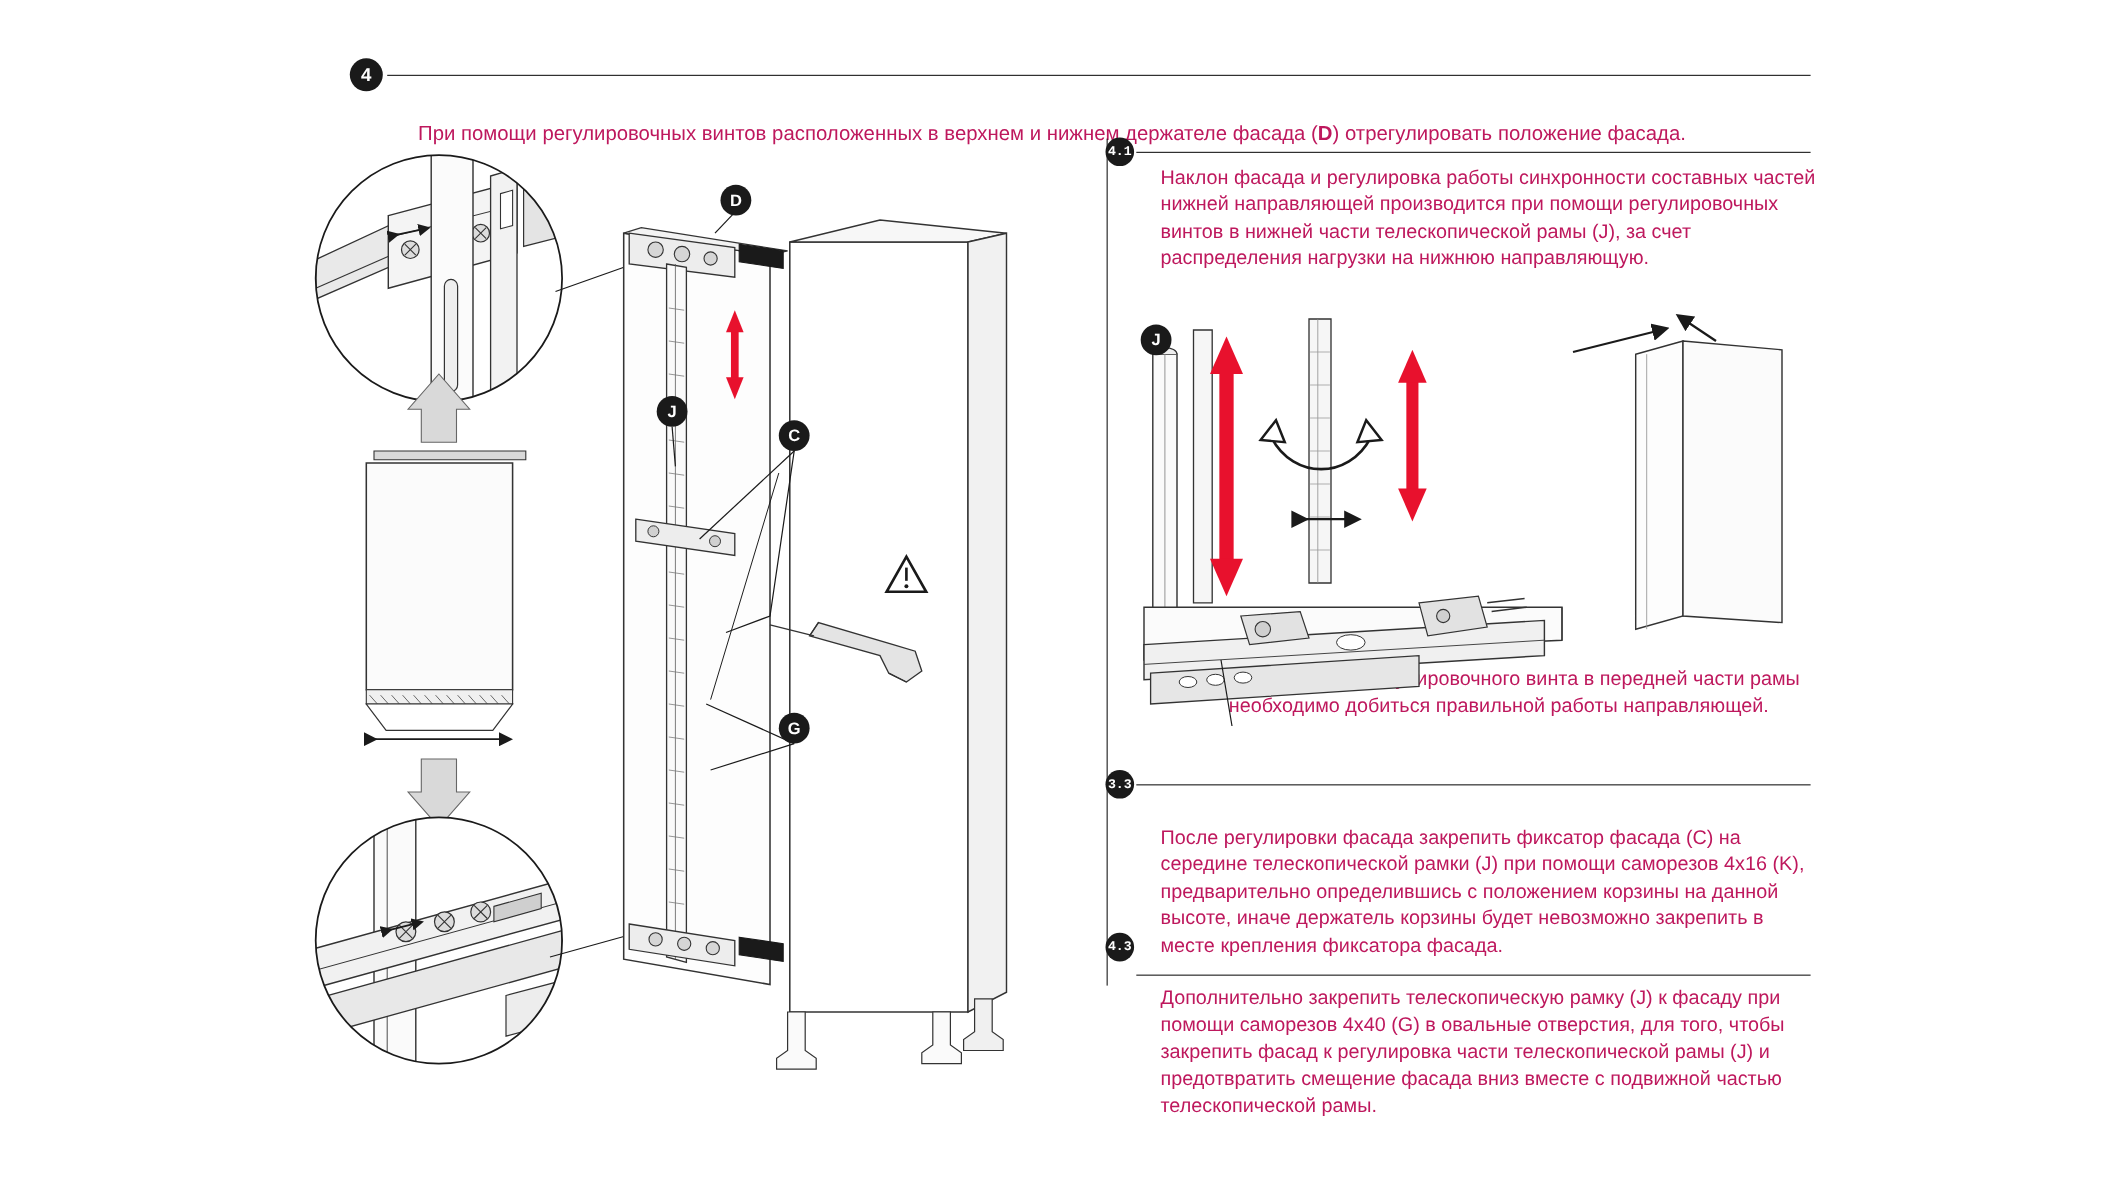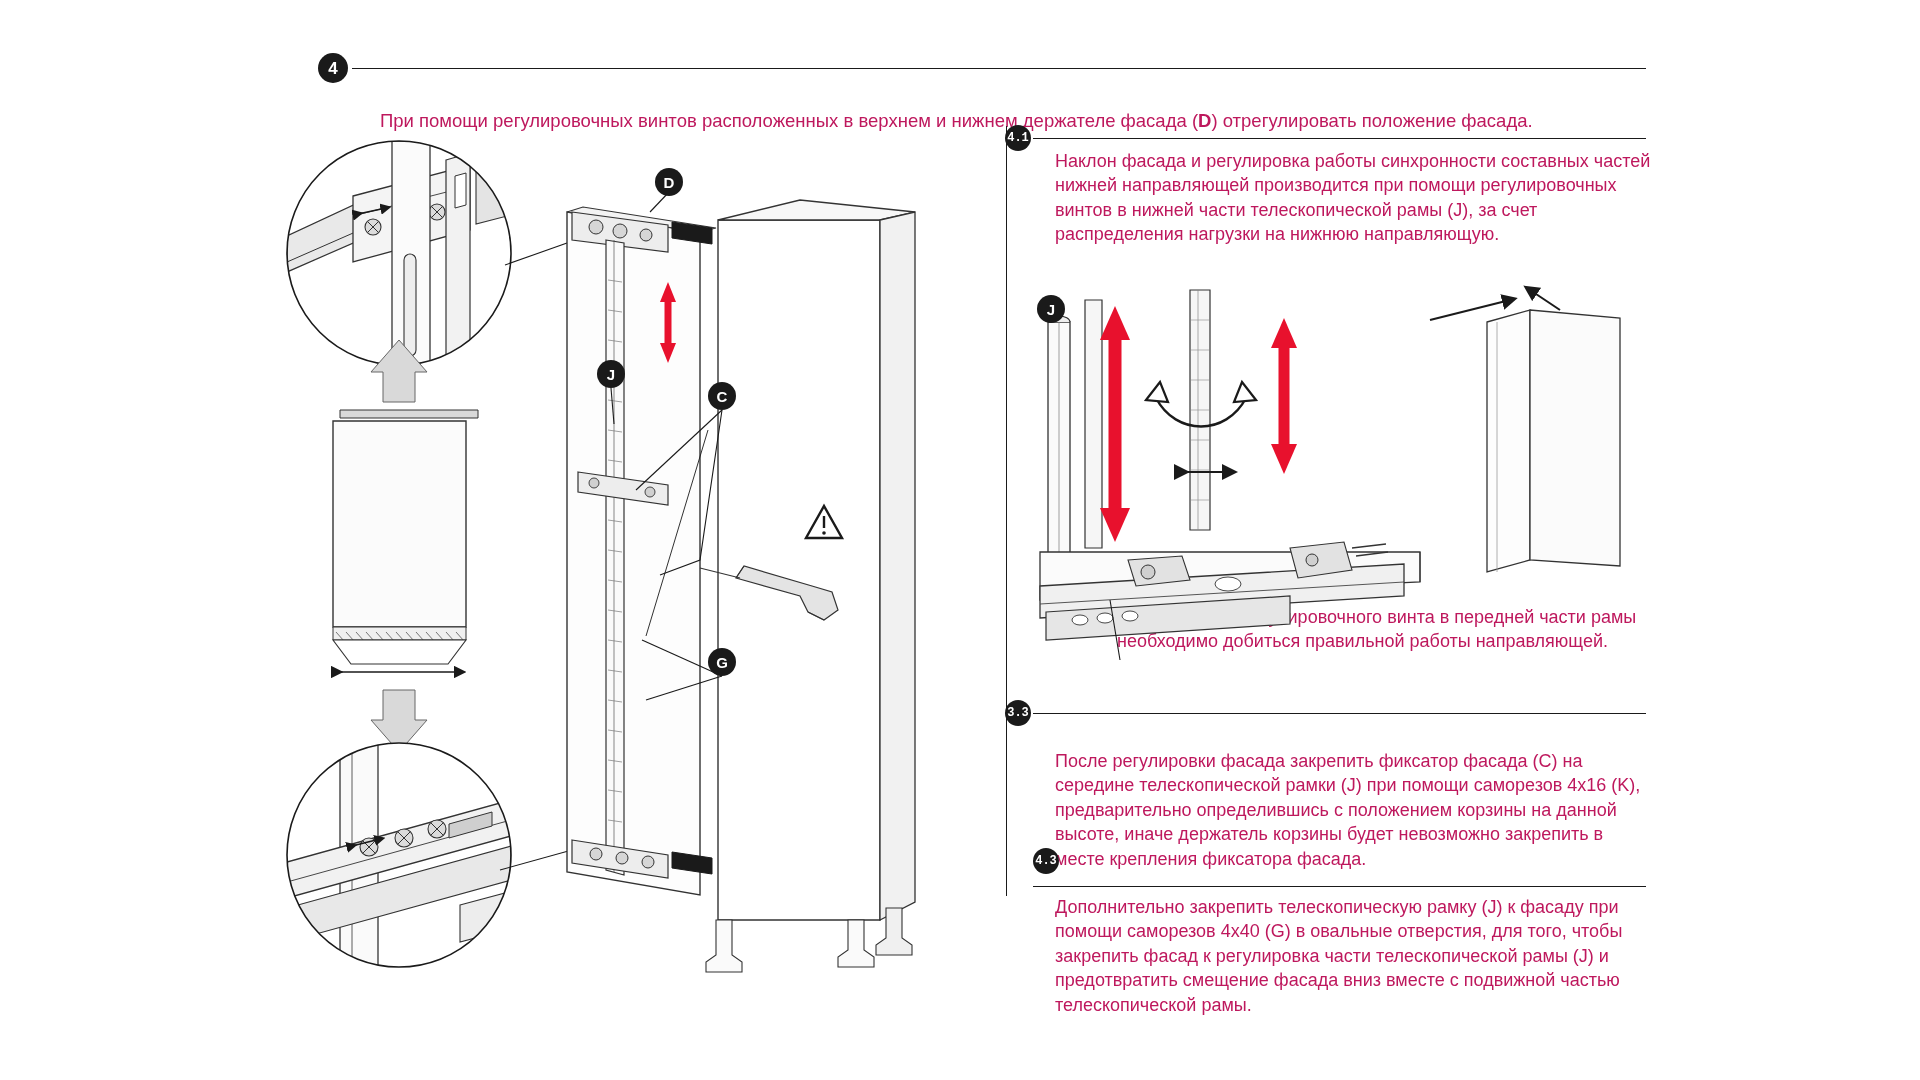--- a/index.html
+++ b/index.html
@@ -110,21 +110,21 @@
   <div class="bullet bullet-sub" style="left:1005px; top:125px;">4.1</div>
   <div class="rule" style="left:1033px; top:138px; width:613px;"></div>
   <div class="txt txt-sm" style="left:1055px; top:149px; width:600px;">Наклон фасада и регулировка работы синхронности составных частей нижней направляющей производится при помощи регулировочных винтов в нижней части телескопической рамы (J), за счет распределения нагрузки на нижнюю направляющую.</div>
 
   <div class="txt txt-sm" style="left:1117px; top:605px; width:545px;">Вкручиванием регулировочного винта в передней части рамы необходимо добиться правильной работы направляющей.</div>
 
   <div class="bullet bullet-sub" style="left:1005px; top:700px;">3.3</div>
   <div class="rule" style="left:1033px; top:713px; width:613px;"></div>
   <div class="txt txt-sm" style="left:1055px; top:722px; width:600px;margin-top:27px;">После регулировки фасада закрепить фиксатор фасада (C) на середине телескопической рамки (J) при помощи саморезов 4х16 (K), предварительно определившись с положением корзины на данной высоте, иначе держатель корзины будет невозможно закрепить в месте крепления фиксатора фасада.</div>
 
-  <div class="bullet bullet-sub" style="left:1005px; top:848px;margin-left:28px;">4.3</div>
+  <div class="bullet bullet-sub" style="left:1005px; top:848px;">4.3</div>
   <div class="rule" style="left:1033px; top:886px; width:613px;"></div>
   <div class="txt txt-sm" style="left:1055px; top:895px; width:600px;">Дополнительно закрепить телескопическую рамку (J) к фасаду при помощи саморезов 4х40 (G) в овальные отверстия, для того, чтобы закрепить фасад к регулировка части телескопической рамы (J) и предотвратить смещение фасада вниз вместе с подвижной частью телескопической рамы.</div>
 
   <div class="letter" style="left:655px; top:168px;">D</div>
   <div class="letter" style="left:597px; top:360px;">J</div>
   <div class="letter" style="left:708px; top:382px;">C</div>
   <div class="letter" style="left:708px; top:648px;">G</div>
 
   <div class="letter" style="left:1037px; top:295px;">J</div>
 

